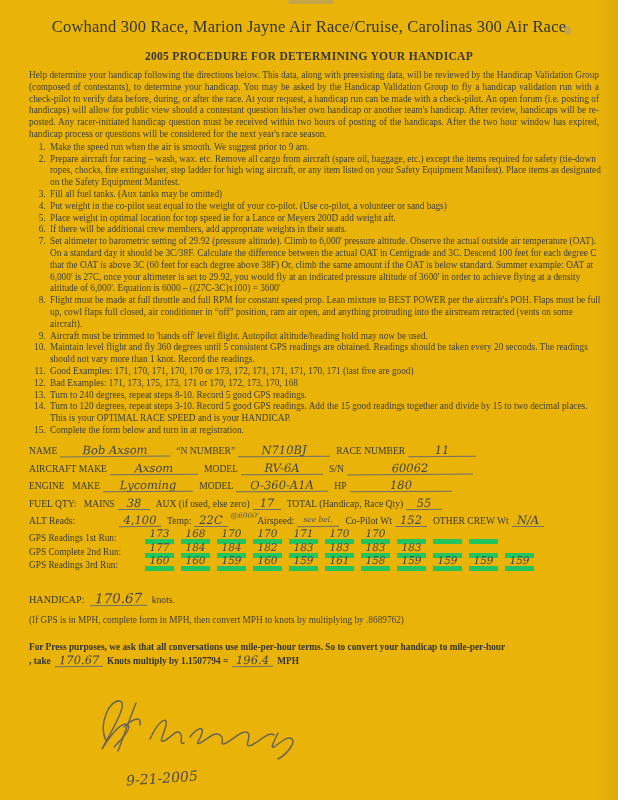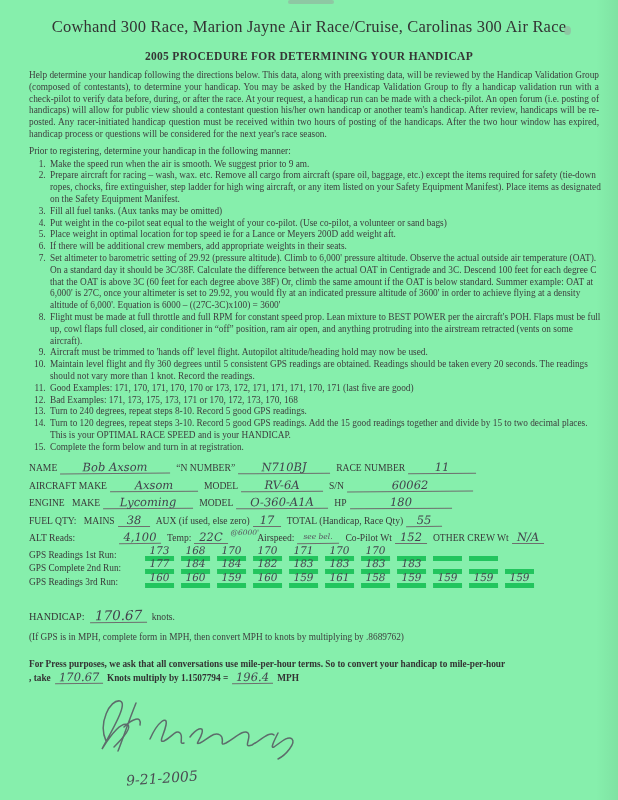--- a/index.html
+++ b/index.html
@@ -1,18 +1,18 @@
 <!DOCTYPE html>
 <html><head>
 <meta charset="utf-8">
 <style>
   html,body { margin:0; padding:0; background:#ffffff; }
   .page {
     position:relative; width:618px; height:800px; margin:0 auto;
-    background:#86efac; overflow:hidden;
+    background:#eab308; overflow:hidden;
     font-family:"Liberation Serif", serif; color:#3b3b3b;
   }
   .page::after {
     content:''; position:absolute; top:0; right:0; width:22px; height:100%;
     background:linear-gradient(to right, rgba(0,0,0,0), rgba(0,0,0,0.055));
     pointer-events:none;
   }
   .artifact { position:absolute; background:#9a9a9a; opacity:.45; border-radius:2px; }
   .doc-title {
     text-align:center; padding-top:17px; font-size:16.5px; color:#333;
@@ -84,21 +84,20 @@
 
 <div class="page">
 
   <div class="artifact" style="left:288px; top:0; width:46px; height:4px;"></div>
   <div class="artifact" style="left:564px; top:26px; width:7px; height:9px; border-radius:50%;"></div>
 
   <div class="doc-title">Cowhand 300 Race, Marion Jayne Air Race/Cruise, Carolinas 300 Air Race</div>
   <div class="doc-subtitle">2005 PROCEDURE FOR DETERMINING YOUR HANDICAP</div>
 
   <div class="intro">Help determine your handicap following the directions below.  This data, along with preexisting data, will be reviewed by the Handicap Validation Group (composed of contestants), to determine your handicap.  You may be asked by the Handicap Validation Group to fly a handicap validation run with a check-pilot to verify data before, during, or after the race.  At your request, a handicap run can be made with a check-pilot.  An open forum (i.e. posting of handicaps) will allow for public view should a contestant question his/her own handicap or another team's handicap.  After review, handicaps will be re-posted. Any racer-initiated handicap question must be received within two hours of posting of the handicaps. After the two hour window has expired, handicap process or questions will be considered for the next year's race season.</div>
-  <div class="prior">Prior to registering, determine your handicap in the following manner:</div>
 
   <ol class="steps">
     <li>Make the speed run when the air is smooth.  We suggest prior to 9 am.</li>
     <li>Prepare aircraft for racing – wash, wax. etc.  Remove all cargo from aircraft (spare oil, baggage, etc.) except the items required for safety (tie-down ropes, chocks, fire extinguisher, step ladder for high wing aircraft, or any item listed on your Safety Equipment Manifest).  Place items as designated on the Safety Equipment Manifest.</li>
     <li>Fill all fuel tanks.  (Aux tanks may be omitted)</li>
     <li>Put weight in the co-pilot seat equal to the weight of your co-pilot.  (Use co-pilot, a volunteer or sand bags)</li>
     <li>Place weight in optimal location for top speed ie for a Lance or Meyers 200D add weight aft.</li>
     <li>If there will be additional crew members, add appropriate weights in their seats.</li>
     <li>Set altimeter to barometric setting of 29.92 (pressure altitude). Climb to 6,000' pressure altitude.  Observe the actual outside air temperature (OAT).  On a standard day it should be 3C/38F.  Calculate the difference between the actual OAT in Centigrade and 3C.  Descend 100 feet for each degree C that the OAT is above 3C (60 feet for each degree above 38F) Or, climb the same amount if the OAT is below standard.  Summer example:  OAT at 6,000' is 27C, once your altimeter is set to 29.92, you would fly at an indicated pressure altitude of 3600' in order to achieve flying at a density altitude of 6,000'.  Equation is 6000 – ((27C-3C)x100) = 3600'</li>
     <li>Flight must be made at full throttle and full RPM for constant speed prop.  Lean mixture to BEST POWER per the aircraft's POH.  Flaps must be full up, cowl flaps full closed, air conditioner in “off” position, ram air open, and anything protruding into the airstream retracted (vents on some aircraft).</li>

